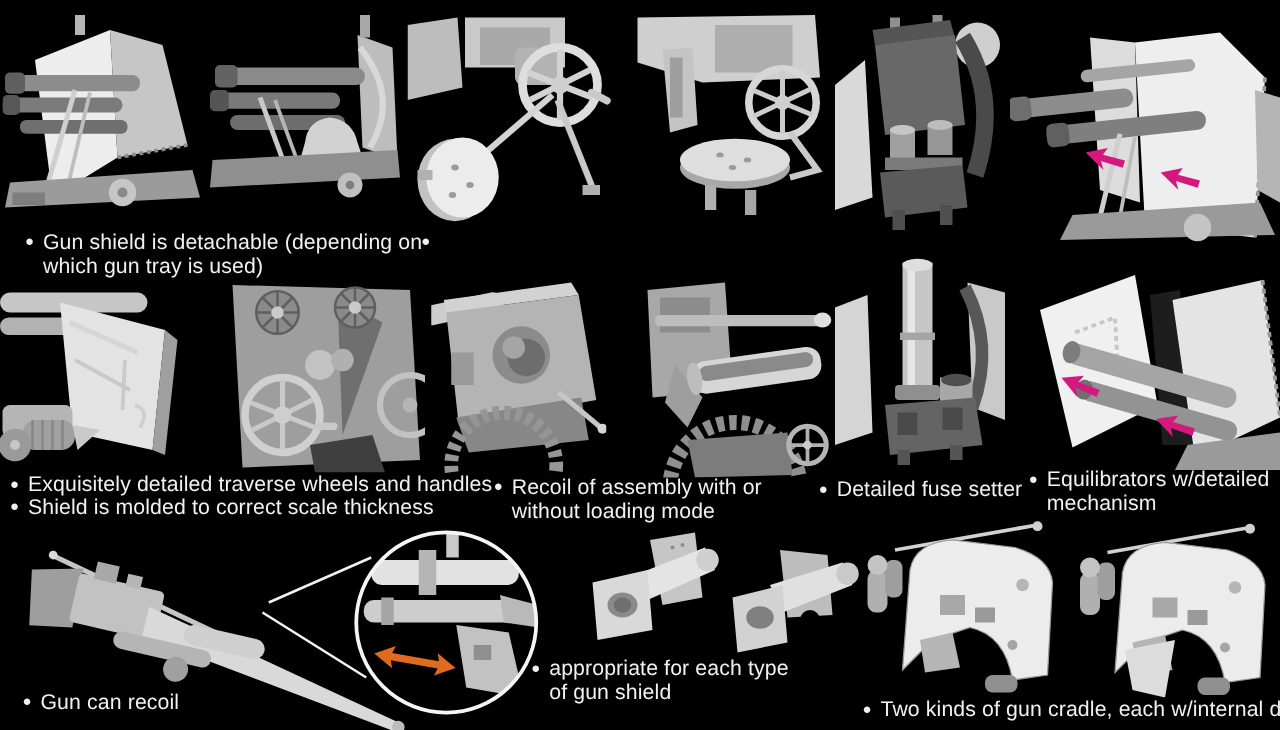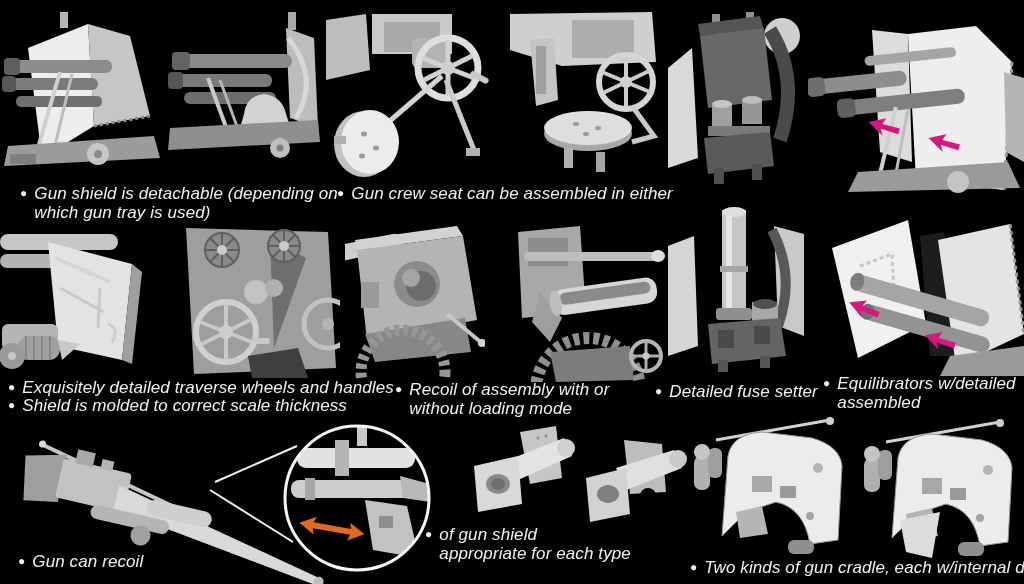--- a/index.html
+++ b/index.html
@@ -8,21 +8,21 @@
     background:var(--page-bg,#000);
     font-family:"Liberation Sans",sans-serif;
   }
   .panel{position:absolute;display:block;}
   .caption{
     position:absolute;display:flex;align-items:flex-start;
     color:var(--text-color,#f1f1f1);
     font-size:17px;line-height:19px;letter-spacing:.1px;
   }
   .caption .bullet{font-size:12px;line-height:19px;margin-right:7px;}
-  .caption .lines span{display:block;white-space:nowrap;font-style:italic;}
+  .caption .lines span{display:block;white-space:nowrap;}
 </style>
 </head>
 <body>
 
 <svg class="panel" style="left:2px;top:8px" width="162" height="168" viewBox="0 0 162 168">
   <polygon points="26,40 86,16 92,118 40,150" fill="#ededed"></polygon>
   <polygon points="86,16 128,28 148,108 92,118" fill="#c6c6c6"></polygon>
   <path d="M148,108 L92,118" stroke="#8d8d8d" stroke-width="3" stroke-dasharray="3 3" fill="none"></path>
   <rect x="58" y="4" width="8" height="16" fill="#b5b5b5"></rect>
   <rect x="2" y="52" width="108" height="13" rx="6" fill="#8c8c8c"></rect>
@@ -137,21 +137,20 @@
 <div class="caption" style="left:20px;top:184px">
   <span class="bullet">●</span>
   <div class="lines">
     <span>Gun shield is detachable (depending on</span>
     <span>which gun tray is used)</span>
   </div>
 </div>
 <div class="caption" style="left:337px;top:184px">
   <span class="bullet">●</span>
   <div class="lines">
-    <span>Gun crew seat can be assembled in either</span>
   </div>
 </div>
 
 <svg class="panel" style="left:0px;top:228px" width="166" height="148" viewBox="0 0 166 148">
   <rect x="0" y="6" width="118" height="16" rx="8" fill="#c6c6c6"></rect>
   <rect x="0" y="26" width="98" height="14" rx="7" fill="#b2b2b2"></rect>
   <polygon points="48,14 132,36 122,132 58,118" fill="#e3e3e3"></polygon>
   <polygon points="132,36 142,44 132,136 122,132" fill="#9f9f9f"></polygon>
   <path d="M56,30 L110,54" stroke="#d5d5d5" stroke-width="4"></path>
   <path d="M60,60 L104,84" stroke="#c9c9c9" stroke-width="3"></path>
@@ -278,21 +277,21 @@
 <div class="caption" style="left:655px;top:382px">
   <span class="bullet">●</span>
   <div class="lines">
       <span>Detailed fuse setter</span>
     </div>
 </div>
 <div class="caption" style="left:823px;top:374px">
   <span class="bullet">●</span>
   <div class="lines">
     <span>Equilibrators w/detailed</span>
-    <span>assembled</span>
+    <span>mechanism</span>
   </div>
 </div>
 
 <svg class="panel" style="left:5px;top:420px" width="440" height="164" viewBox="0 0 440 164">
   <defs>
     <clipPath id="insetClip">
         <circle cx="352" cy="78" r="72"></circle>
       </clipPath>
   </defs>
   <g transform="rotate(13 40 40)">
@@ -369,22 +368,22 @@
 
 <div class="caption" style="left:18px;top:552px">
   <span class="bullet">●</span>
   <div class="lines">
       <span>Gun can recoil</span>
     </div>
 </div>
 <div class="caption" style="left:425px;top:525px">
   <span class="bullet">●</span>
   <div class="lines">
+    <span>appropriate for each type</span>
     <span>of gun shield</span>
-    <span>appropriate for each type</span>
   </div>
 </div>
 <div class="caption" style="left:690px;top:558px">
   <span class="bullet">●</span>
   <div class="lines">
       <span>Two kinds of gun cradle, each w/internal detail</span>
     </div>
 </div>
 
 </body></html>

